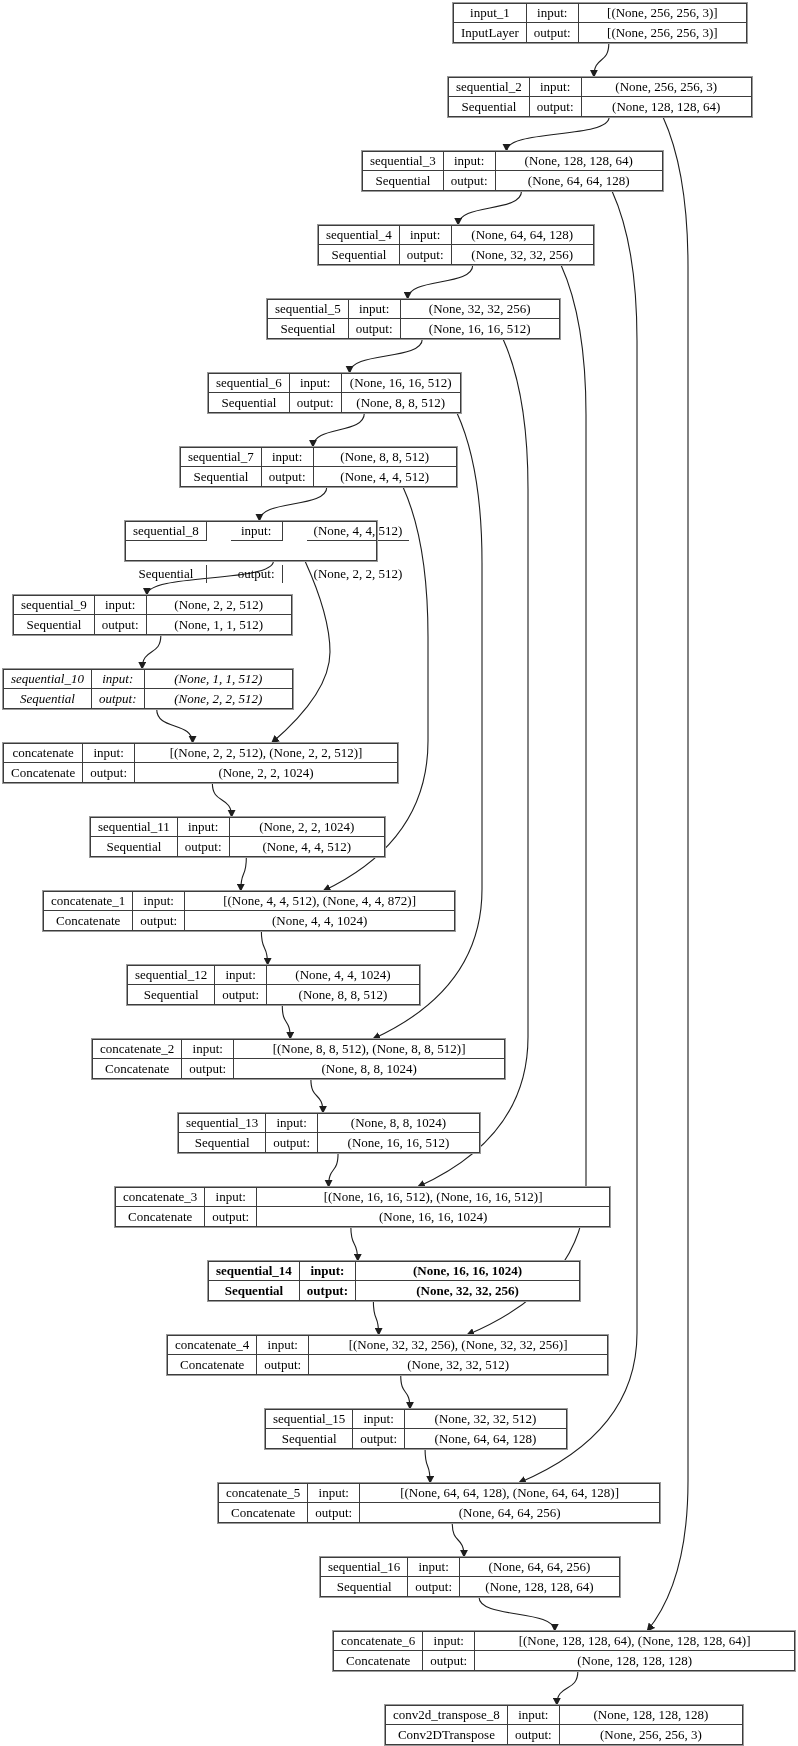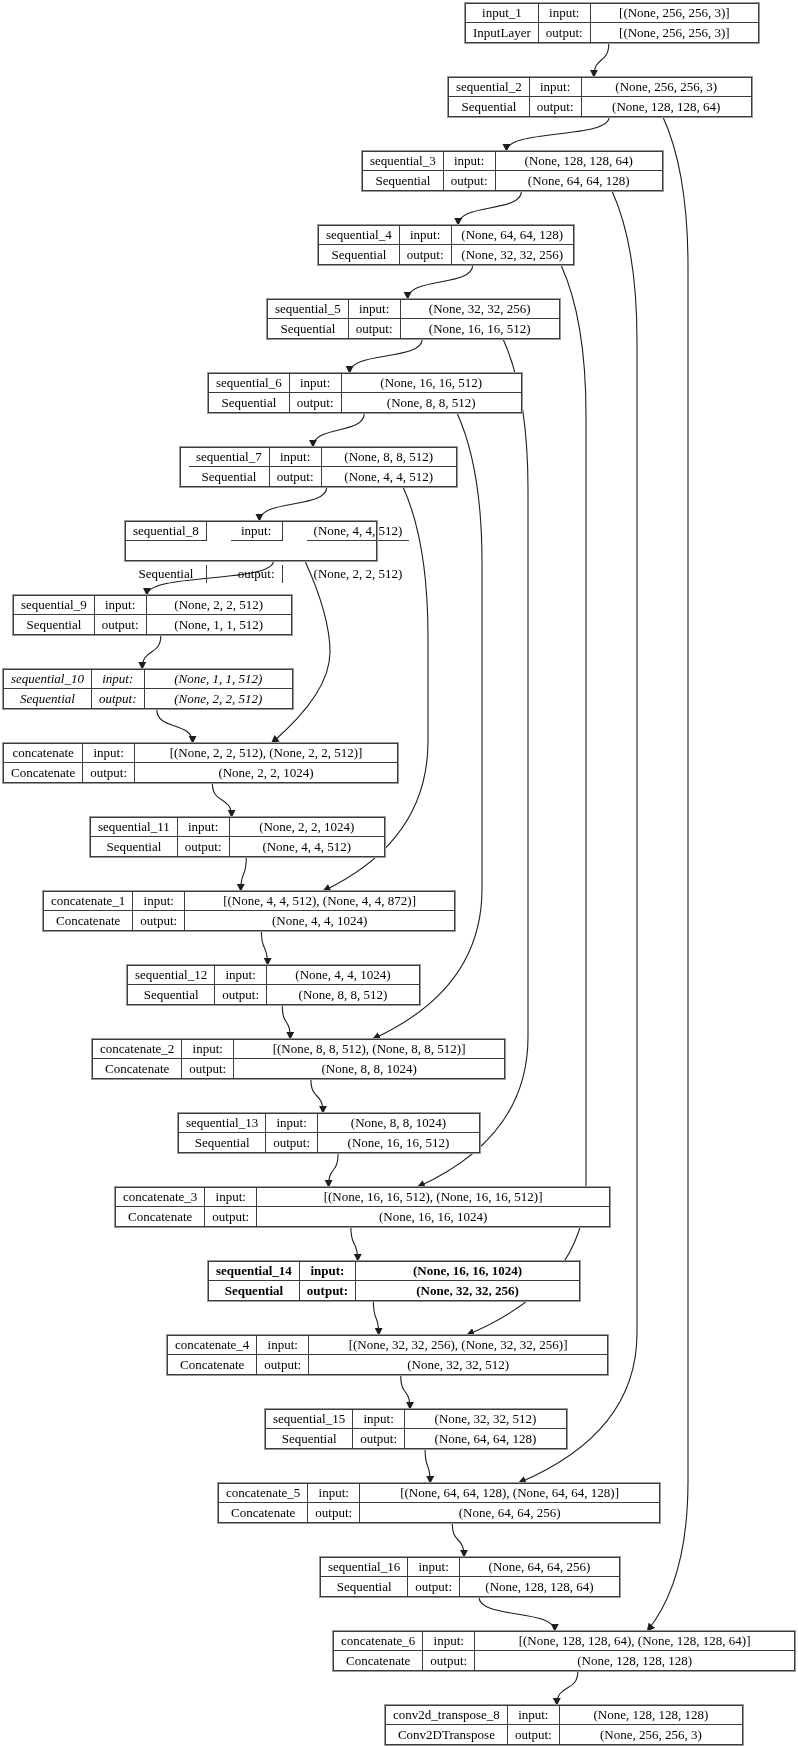--- a/index.html
+++ b/index.html
@@ -88,21 +88,21 @@
         <path d="M400.73,1375 C400.73,1397 409.96000000000004,1387 409.96000000000004,1409" class="edge" marker-end="url(#arrow)"></path>
         <path d="M425.06,1449 C425.06,1471 430.15999999999997,1461 430.15999999999997,1483" class="edge" marker-end="url(#arrow)"></path>
         <path d="M612,191 Q637,246 637,341 L637,1333 Q637,1433 518.56,1483" class="edge" marker-end="url(#arrow)"></path>
         <path d="M452.26,1523 C452.26,1545 464,1535 464,1557" class="edge" marker-end="url(#arrow)"></path>
         <path d="M479,1597 C479,1619 554.76,1609 554.76,1631" class="edge" marker-end="url(#arrow)"></path>
         <path d="M663,117 Q688,172 688,267 L688,1481 Q688,1581 647.1600000000001,1631" class="edge" marker-end="url(#arrow)"></path>
         <path d="M577.86,1671 C577.86,1693 556.84,1683 556.84,1705" class="edge" marker-end="url(#arrow)"></path>
       </g>
   </svg>
   <div id="nodes">
-      <div class="node" style="left: 453px; top: 3px; width: 294px; margin-left: 12px;">
+      <div class="node" style="left: 453px; top: 3px; width: 294px;">
     <div class="cell c1 r1">input_1</div>
     <div class="cell c2 r1">input:</div>
     <div class="cell c3 r1">[(None, 256, 256, 3)]</div>
     <div class="cell c1 r2">InputLayer</div>
     <div class="cell c2 r2">output:</div>
     <div class="cell c3 r2">[(None, 256, 256, 3)]</div>
   </div>
       <div class="node" style="left: 448px; top: 77px; width: 304px;">
     <div class="cell c1 r1">sequential_2</div>
     <div class="cell c2 r1">input:</div>
@@ -112,45 +112,45 @@
     <div class="cell c3 r2">(None, 128, 128, 64)</div>
   </div>
       <div class="node" style="left: 362px; top: 151px; width: 301px;">
     <div class="cell c1 r1">sequential_3</div>
     <div class="cell c2 r1">input:</div>
     <div class="cell c3 r1">(None, 128, 128, 64)</div>
     <div class="cell c1 r2">Sequential</div>
     <div class="cell c2 r2">output:</div>
     <div class="cell c3 r2">(None, 64, 64, 128)</div>
   </div>
-      <div class="node" style="left: 318px; top: 225px; width: 256px;">
+      <div class="node" style="left: 318px; top: 225px; width: 276px;">
     <div class="cell c1 r1">sequential_4</div>
     <div class="cell c2 r1">input:</div>
     <div class="cell c3 r1">(None, 64, 64, 128)</div>
     <div class="cell c1 r2">Sequential</div>
     <div class="cell c2 r2">output:</div>
     <div class="cell c3 r2">(None, 32, 32, 256)</div>
   </div>
       <div class="node" style="left: 267px; top: 299px; width: 293px;">
     <div class="cell c1 r1">sequential_5</div>
     <div class="cell c2 r1">input:</div>
     <div class="cell c3 r1">(None, 32, 32, 256)</div>
     <div class="cell c1 r2">Sequential</div>
     <div class="cell c2 r2">output:</div>
     <div class="cell c3 r2">(None, 16, 16, 512)</div>
   </div>
-      <div class="node" style="left: 208px; top: 373px; width: 314px;">
+      <div class="node" style="left: 208px; top: 373px; width: 253px;">
     <div class="cell c1 r1">sequential_6</div>
     <div class="cell c2 r1">input:</div>
     <div class="cell c3 r1">(None, 16, 16, 512)</div>
     <div class="cell c1 r2">Sequential</div>
     <div class="cell c2 r2">output:</div>
     <div class="cell c3 r2">(None, 8, 8, 512)</div>
   </div>
-      <div class="node" style="left: 180px; top: 447px; width: 277px; padding-left: 8px;">
+      <div class="node" style="left: 180px; top: 447px; width: 277px;">
     <div class="cell c1 r1">sequential_7</div>
     <div class="cell c2 r1">input:</div>
     <div class="cell c3 r1">(None, 8, 8, 512)</div>
     <div class="cell c1 r2">Sequential</div>
     <div class="cell c2 r2">output:</div>
     <div class="cell c3 r2">(None, 4, 4, 512)</div>
   </div>
       <div class="node" style="left: 125px; top: 521px; width: 252px; gap: 24px;">
     <div class="cell c1 r1">sequential_8</div>
     <div class="cell c2 r1">input:</div>

